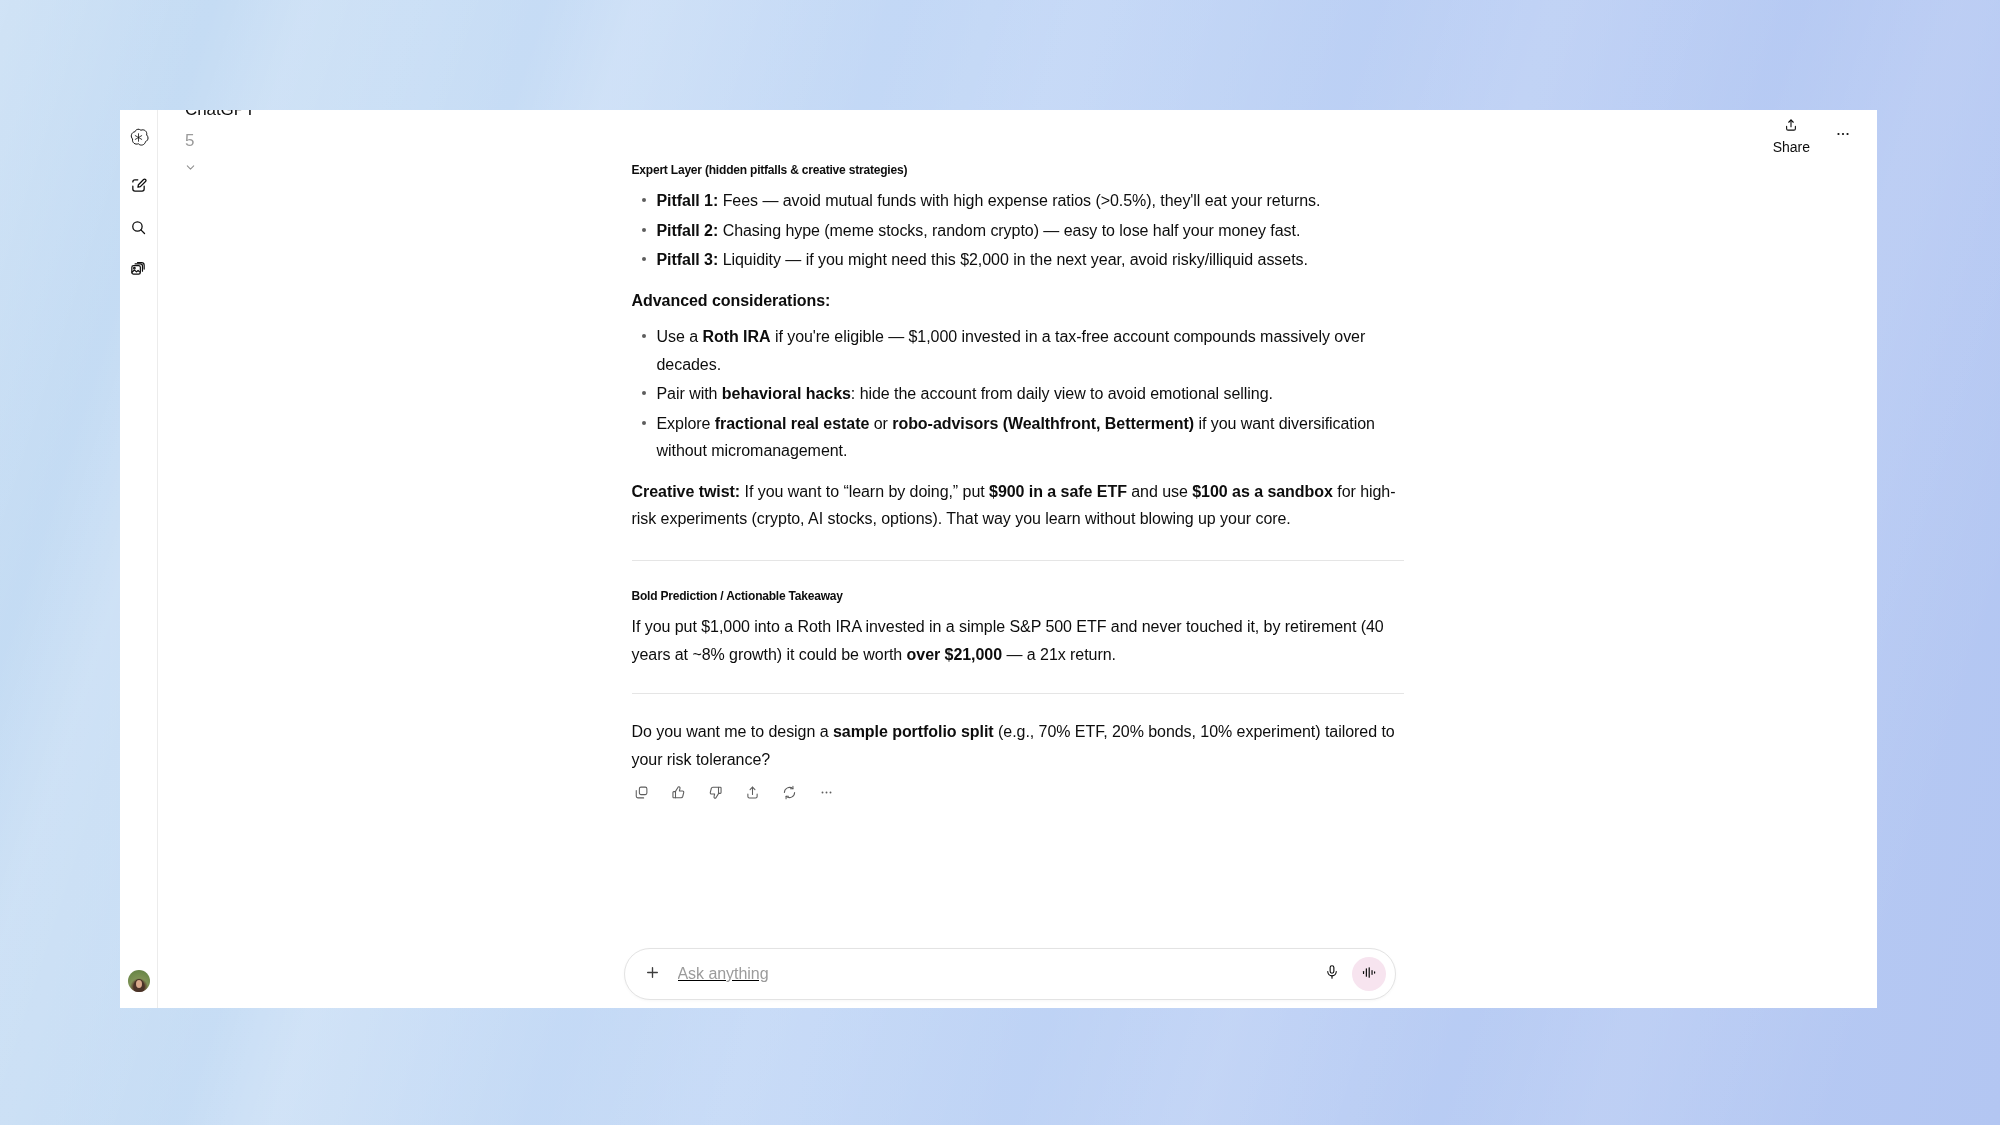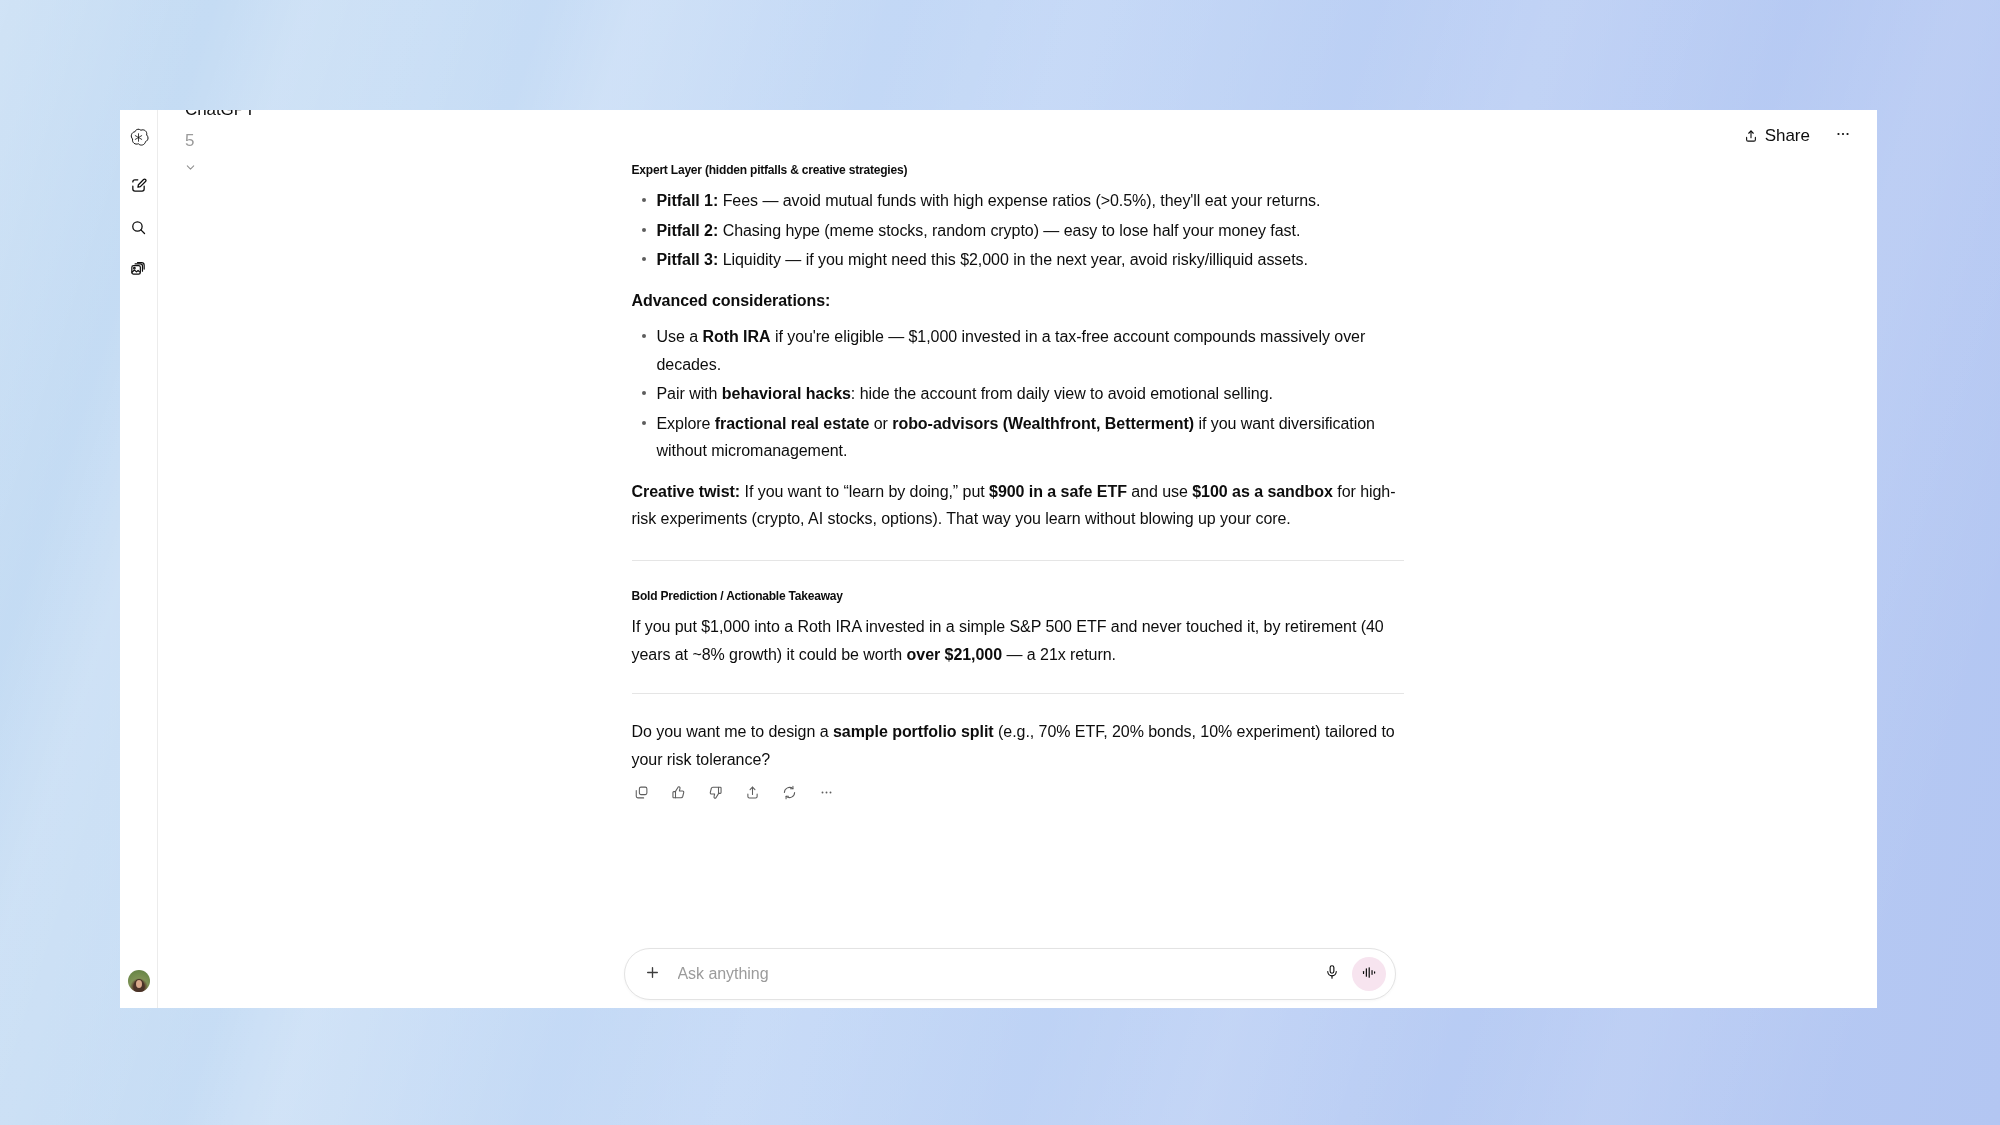--- a/index.html
+++ b/index.html
@@ -157,22 +157,23 @@
     align-items: center;
     gap: 6px;
   }
   .share-btn {
     display: flex;
     align-items: center;
     gap: 7px;
     padding: 6px 11px;
     border-radius: 18px;
     cursor: pointer;
-    font-size: 17px;
+    font-size: 14px;
     color: #0d0d0d;
+    flex-direction: column;
   }
   .icon-btn {
     width: 32px;
     height: 32px;
     border-radius: 8px;
     display: flex;
     align-items: center;
     justify-content: center;
     cursor: pointer;
     color: #0d0d0d;
@@ -257,20 +258,21 @@
     justify-content: center;
     cursor: pointer;
     color: #5d5d5d;
   }
 
   
   .composer-area {
     flex: 0 0 auto;
     padding: 0 16px 8px 0;
     background: #ffffff;
+    text-decoration: underline;
   }
   .composer {
     width: 772px;
     margin: 0 auto;
     height: 52px;
     border: 1px solid #e3e3e3;
     border-radius: 26px;
     display: flex;
     align-items: center;
     padding: 0 9px 0 13px;

